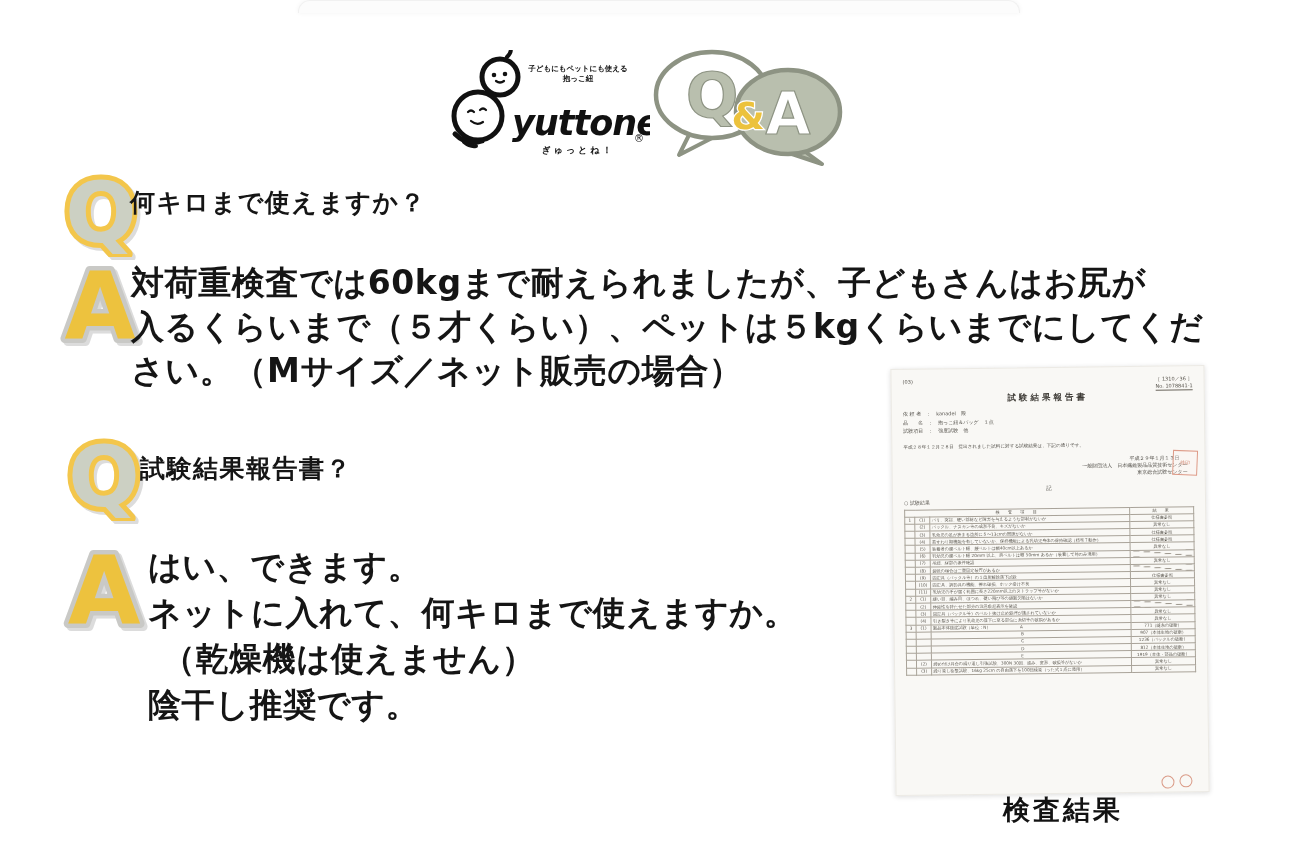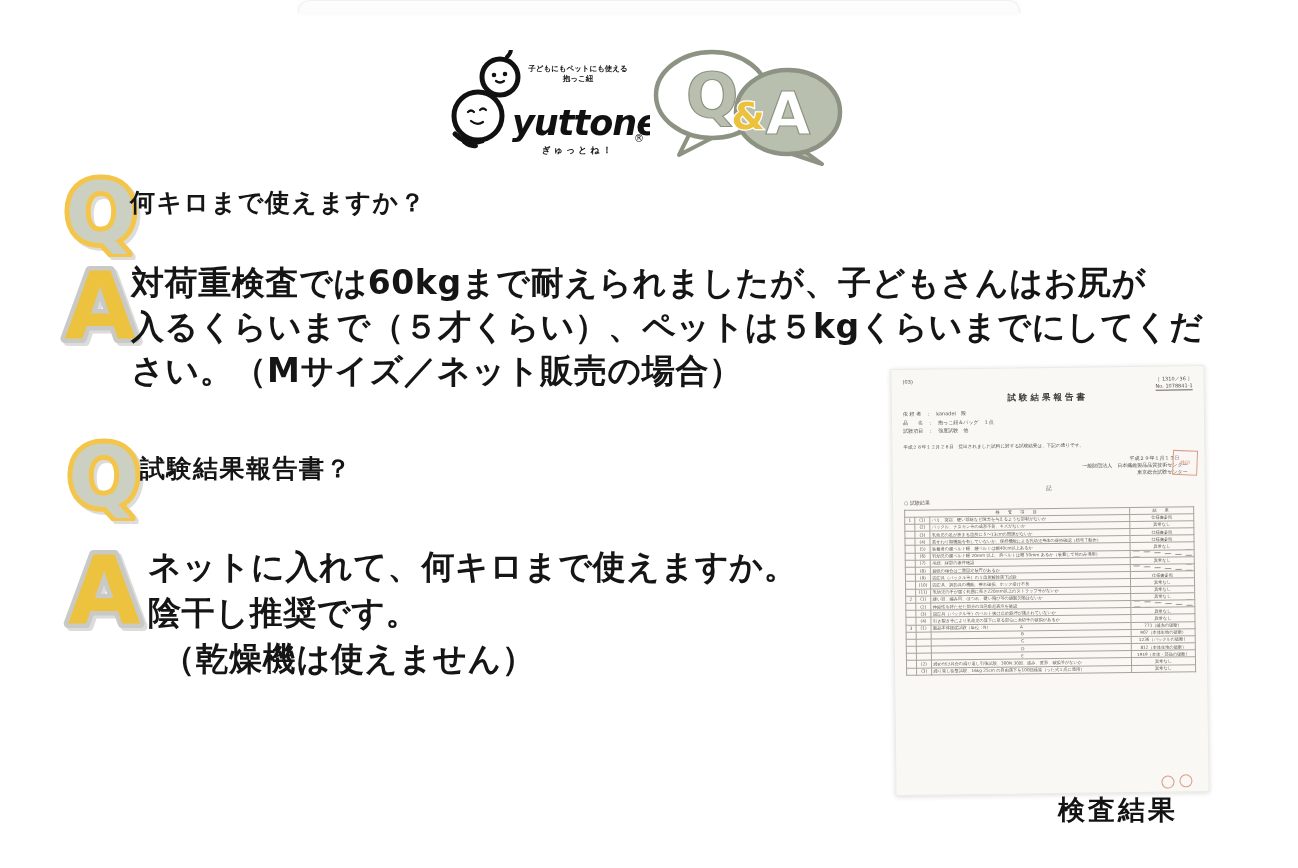--- a/index.html
+++ b/index.html
@@ -66,21 +66,21 @@
   .doc td.n{width:11px;text-align:center}
   .doc td.res{width:60px;text-align:center}
   .doc td.slash{
     background:linear-gradient(to top right,transparent 47%,#9b958b 48%,#9b958b 52%,transparent 53%);
   }
   .doc .circle-stamp{
     position:absolute;width:11px;height:11px;border-radius:50%;
     border:1px solid #d2836c;opacity:0.8;
   }
   .caption{
-    left:948px;top:792px;width:230px;text-align:right;
+    left:948px;top:792px;width:230px;text-align:center;
     font-size:27px;font-weight:bold;letter-spacing:3px;color:#131313;
   }
 </style>
 </head>
 <body>
 
 <div class="abs top-edge"></div>
 
 <svg class="abs" style="left:450px;top:50px" width="200" height="106" viewBox="0 0 200 106">
   <g stroke="#111" stroke-width="5" fill="none" stroke-linecap="round">
@@ -135,23 +135,24 @@
 
 <svg class="abs qa-letter" style="left:58px;top:429px" width="92" height="92" viewBox="0 0 92 92">
   <text x="46" y="77" text-anchor="middle" font-size="84" font-weight="bold" fill="#ccd0c3" stroke="#f3c64b" stroke-width="10" paint-order="stroke" stroke-linejoin="round">Q</text>
 </svg>
 <div class="abs q-text" style="left:140px;top:452px">試験結果報告書？</div>
 
 <svg class="abs qa-letter" style="left:54px;top:536px" width="100" height="104" viewBox="0 0 100 104">
   <text x="50" y="88" text-anchor="middle" font-size="94" font-weight="bold" fill="#edc23e" stroke="#c9c9c6" stroke-width="9" paint-order="stroke" stroke-linejoin="round">A</text>
 </svg>
 <div class="abs a-block a-block2" style="left:148px;top:544px">
+  <div class="line">はい、できます。</div>
   <div class="line">ネットに入れて、何キロまで使えますか。</div>
+  <div class="line indent">（乾燥機は使えません）</div>
   <div class="line">陰干し推奨です。</div>
-  <div class="line indent">（乾燥機は使えません）</div>
 </div>
 
 <div class="abs doc">
   <div class="row-top">
     <span>(03)</span>
     <span class="ref">
       <span>［ 1310／36 ］</span><br>
       <span class="no">No. 1078841-1</span>
     </span>
   </div>

